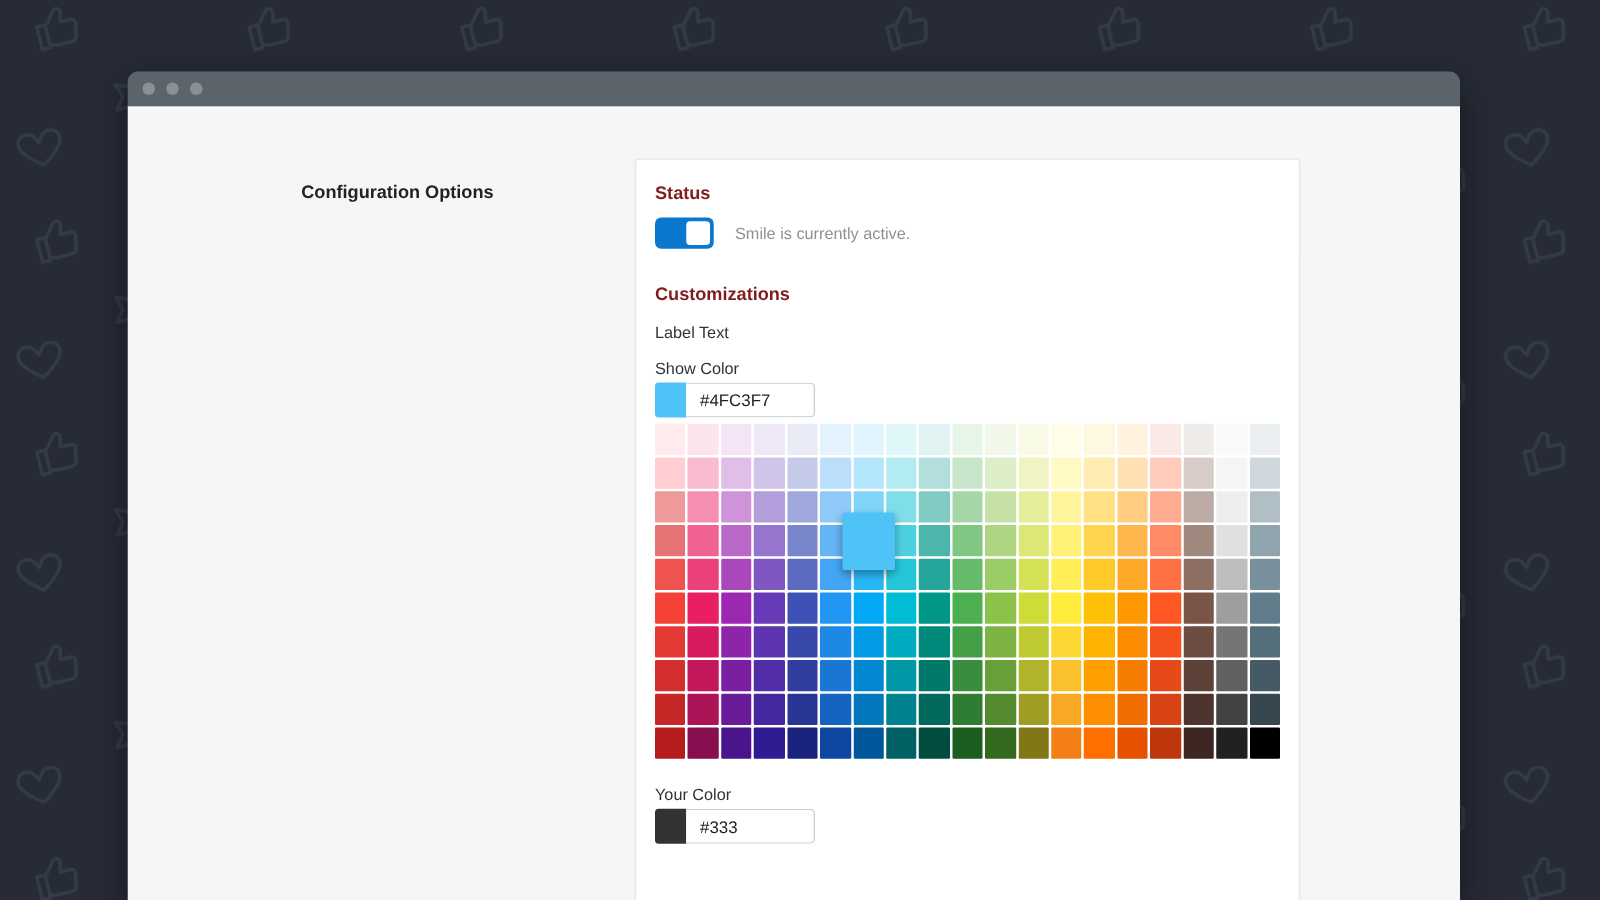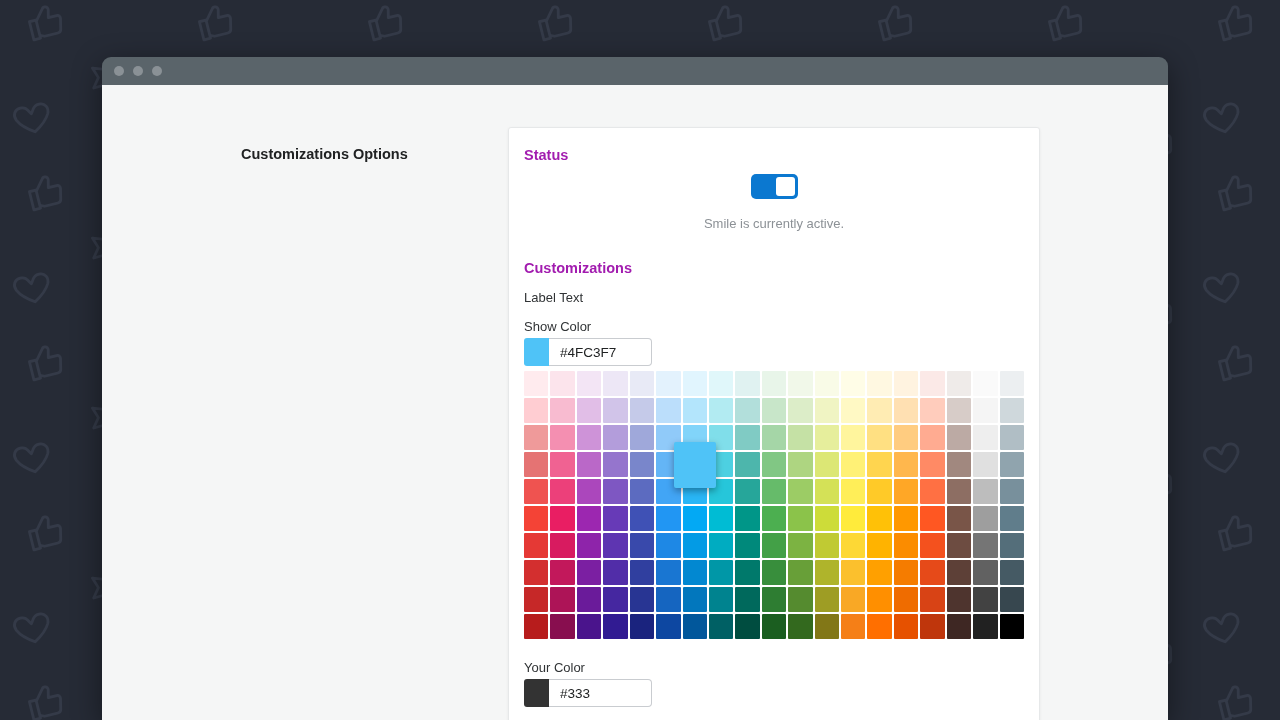--- a/index.html
+++ b/index.html
@@ -30,22 +30,22 @@
   .left-col { position: absolute; left: 139px; top: 61px; width: 250px; }
   .left-title { font-size: 14.5px; font-weight: 700; color: #202223; margin-bottom: 17px; }
   .left-desc { font-size: 13px; color: #8c9196; line-height: 1.6; width: 238px; }
   
   .card {
     position: absolute; left: 406px; top: 42px; width: 532px; height: 600px;
     background: #ffffff; border: 1px solid #e6e8e9; border-radius: 3px;
     box-shadow: 0 1px 3px rgba(0,0,0,.06);
     padding: 19px 15px 0 15px;
   }
-  .section-heading { font-size: 14.5px; font-weight: 700; color: #a21caf; }
-  .status-row { display: flex; align-items: center; gap: 17px; margin-top: 11px; flex-direction: column; }
+  .section-heading { font-size: 14.5px; font-weight: 700; color: #7f1d1d; }
+  .status-row { display: flex; align-items: center; gap: 17px; margin-top: 11px; }
   .toggle {
     position: relative; width: 47px; height: 25px; border-radius: 5px;
     background: #0b78d0; cursor: pointer; flex: 0 0 auto;
   }
   .toggle .knob {
     position: absolute; top: 3px; right: 3px; width: 19px; height: 19px;
     background: #ffffff; border-radius: 3px;
   }
   .status-msg { font-size: 13px; color: #8c9196; }
   .customizations-heading { margin-top: 29px; }
@@ -100,21 +100,21 @@
 
 <div class="window">
   <div class="titlebar">
     <span class="dot"></span>
     <span class="dot"></span>
     <span class="dot"></span>
   </div>
   <div class="win-content">
 
     <div class="left-col">
-      <div class="left-title">Customizations Options</div>
+      <div class="left-title">Configuration Options</div>
     </div>
 
     <div class="card">
 
       <div class="section-heading">Status</div>
       <div class="status-row">
         <div class="toggle">
           <div class="knob"></div>
         </div>
         <div class="status-msg">Smile is currently active.</div>

